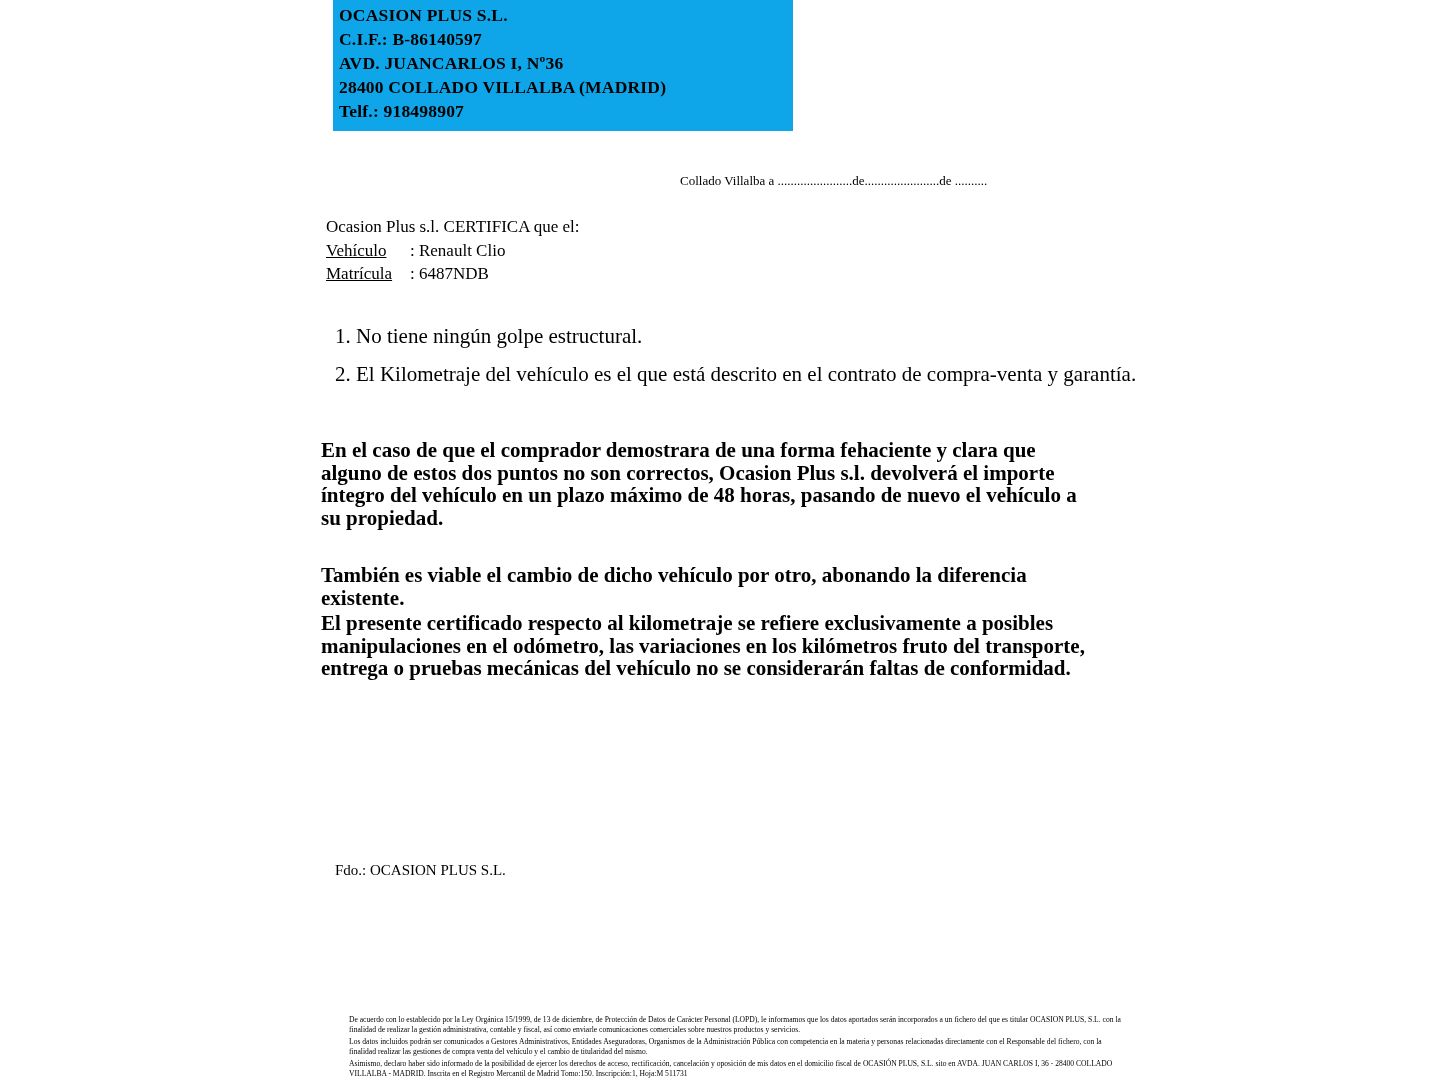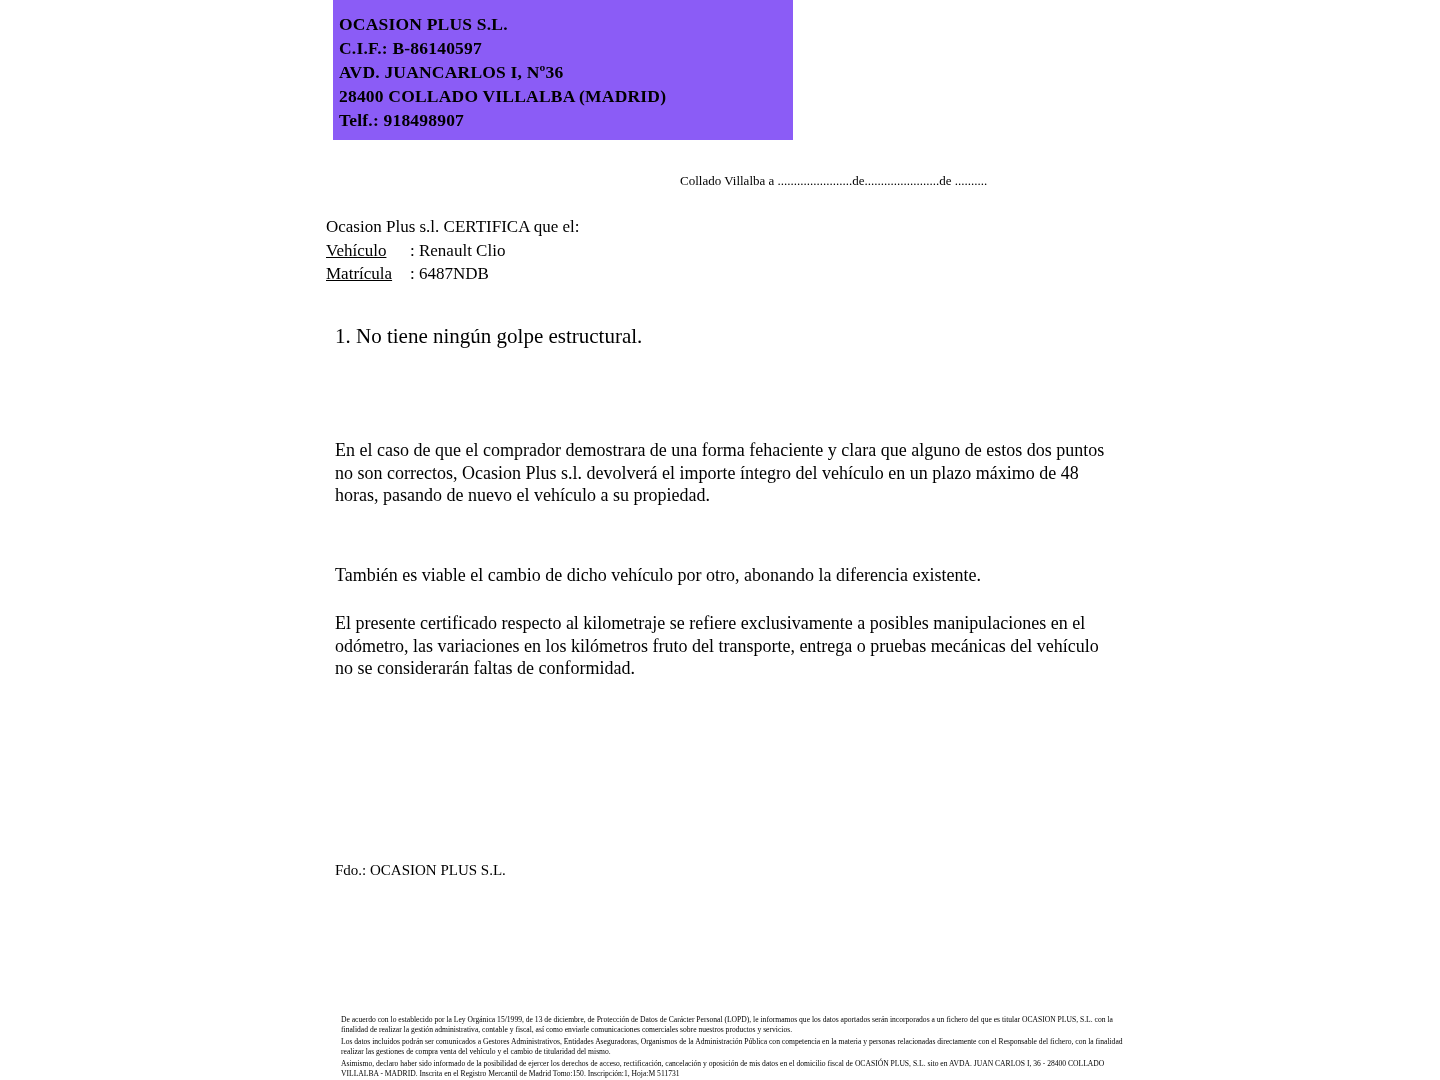--- a/index.html
+++ b/index.html
@@ -21,22 +21,22 @@
     width: 1440px;
     height: 1080px;
   }
 
   
   .letterhead {
     position: absolute;
     left: 333px;
     top: 0px;
     width: 460px;
-    background: #8b5cf6;
-    padding: 12px 0 8px 6px;
+    background: #0ea5e9;
+    padding: 3px 0 8px 6px;
     box-sizing: border-box;
   }
   .letterhead div {
     font-family: "Liberation Serif", serif;
     font-weight: bold;
     font-size: 17.5px;
     line-height: 24px;
     letter-spacing: 0.2px;
   }
 
@@ -74,25 +74,26 @@
     left: 335px;
     font-size: 21px;
     line-height: 22px;
   }
   .point-1 { top: 325px; }
   .point-2 { top: 363px; }
 
   
   .para {
     position: absolute;
-    left: 335px;
+    left: 321px;
     width: 775px;
-    font-size: 18px;
+    font-size: 21px;
     line-height: 22.5px;
     text-align: left;
+    font-weight: bold;
   }
   .para-1 { top: 439px; }
   .para-2 { top: 517px; margin-top: 47px; }
   .para-3 { top: 555px; }
   .para-4 { top: 612px; }
 
   
   .signature {
     position: absolute;
     left: 335px;
@@ -105,21 +106,21 @@
     position: absolute;
     left: 333px;
     top: 1015px;
     width: 790px;
     font-size: 7.6px;
     line-height: 9.6px;
     font-family: "Liberation Serif", serif;
     color: #000;
   }
   .legal p {
-    margin: 0 0 3px 8px;
+    margin: 0 0 3px 16px;
   }
 </style>
 </head>
 <body>
 
 <div class="page">
 
   <div class="letterhead">
     <div>OCASION PLUS S.L.</div>
     <div>C.I.F.: B-86140597</div>
@@ -130,20 +131,21 @@
 
   <div class="date-line">Collado Villalba a .......................de.......................de ..........</div>
 
   <div class="certifica">
     <span class="row">Ocasion Plus s.l. CERTIFICA que el:</span>
     <span class="row"><span class="field-label">Vehículo</span><span>: Renault Clio</span></span>
     <span class="row"><span class="field-label">Matrícula</span><span>: 6487NDB</span></span>
   </div>
 
   <div class="point point-1">1. No tiene ningún golpe estructural.</div>
+  <div class="point point-2">2. El Kilometraje del vehículo es el que está descrito en el contrato de compra-venta y garantía.</div>
 
   <div class="para para-1">En el caso de que el comprador demostrara de una forma fehaciente y clara que alguno de estos dos puntos no son correctos, Ocasion Plus s.l. devolverá el importe íntegro del vehículo en un plazo máximo de 48 horas, pasando de nuevo el vehículo a su propiedad.</div>
   <div class="para para-2">También es viable el cambio de dicho vehículo por otro, abonando la diferencia existente.</div>
   <div class="para para-4">El presente certificado respecto al kilometraje se refiere exclusivamente a posibles manipulaciones en el odómetro, las variaciones en los kilómetros fruto del transporte, entrega o pruebas mecánicas del vehículo no se considerarán faltas de conformidad.</div>
 
   <div class="signature">Fdo.: OCASION PLUS S.L.</div>
 
   <div class="legal">
     <p>De acuerdo con lo establecido por la Ley Orgánica 15/1999, de 13 de diciembre, de Protección de Datos de Carácter Personal (LOPD), le informamos que los datos aportados serán incorporados a un fichero del que es titular OCASION PLUS, S.L. con la finalidad de realizar la gestión administrativa, contable y fiscal, así como enviarle comunicaciones comerciales sobre nuestros productos y servicios.</p>
     <p>Los datos incluidos podrán ser comunicados a Gestores Administrativos, Entidades Aseguradoras, Organismos de la Administración Pública con competencia en la materia y personas relacionadas directamente con el Responsable del fichero, con la finalidad realizar las gestiones de compra venta del vehículo y el cambio de titularidad del mismo.</p>

